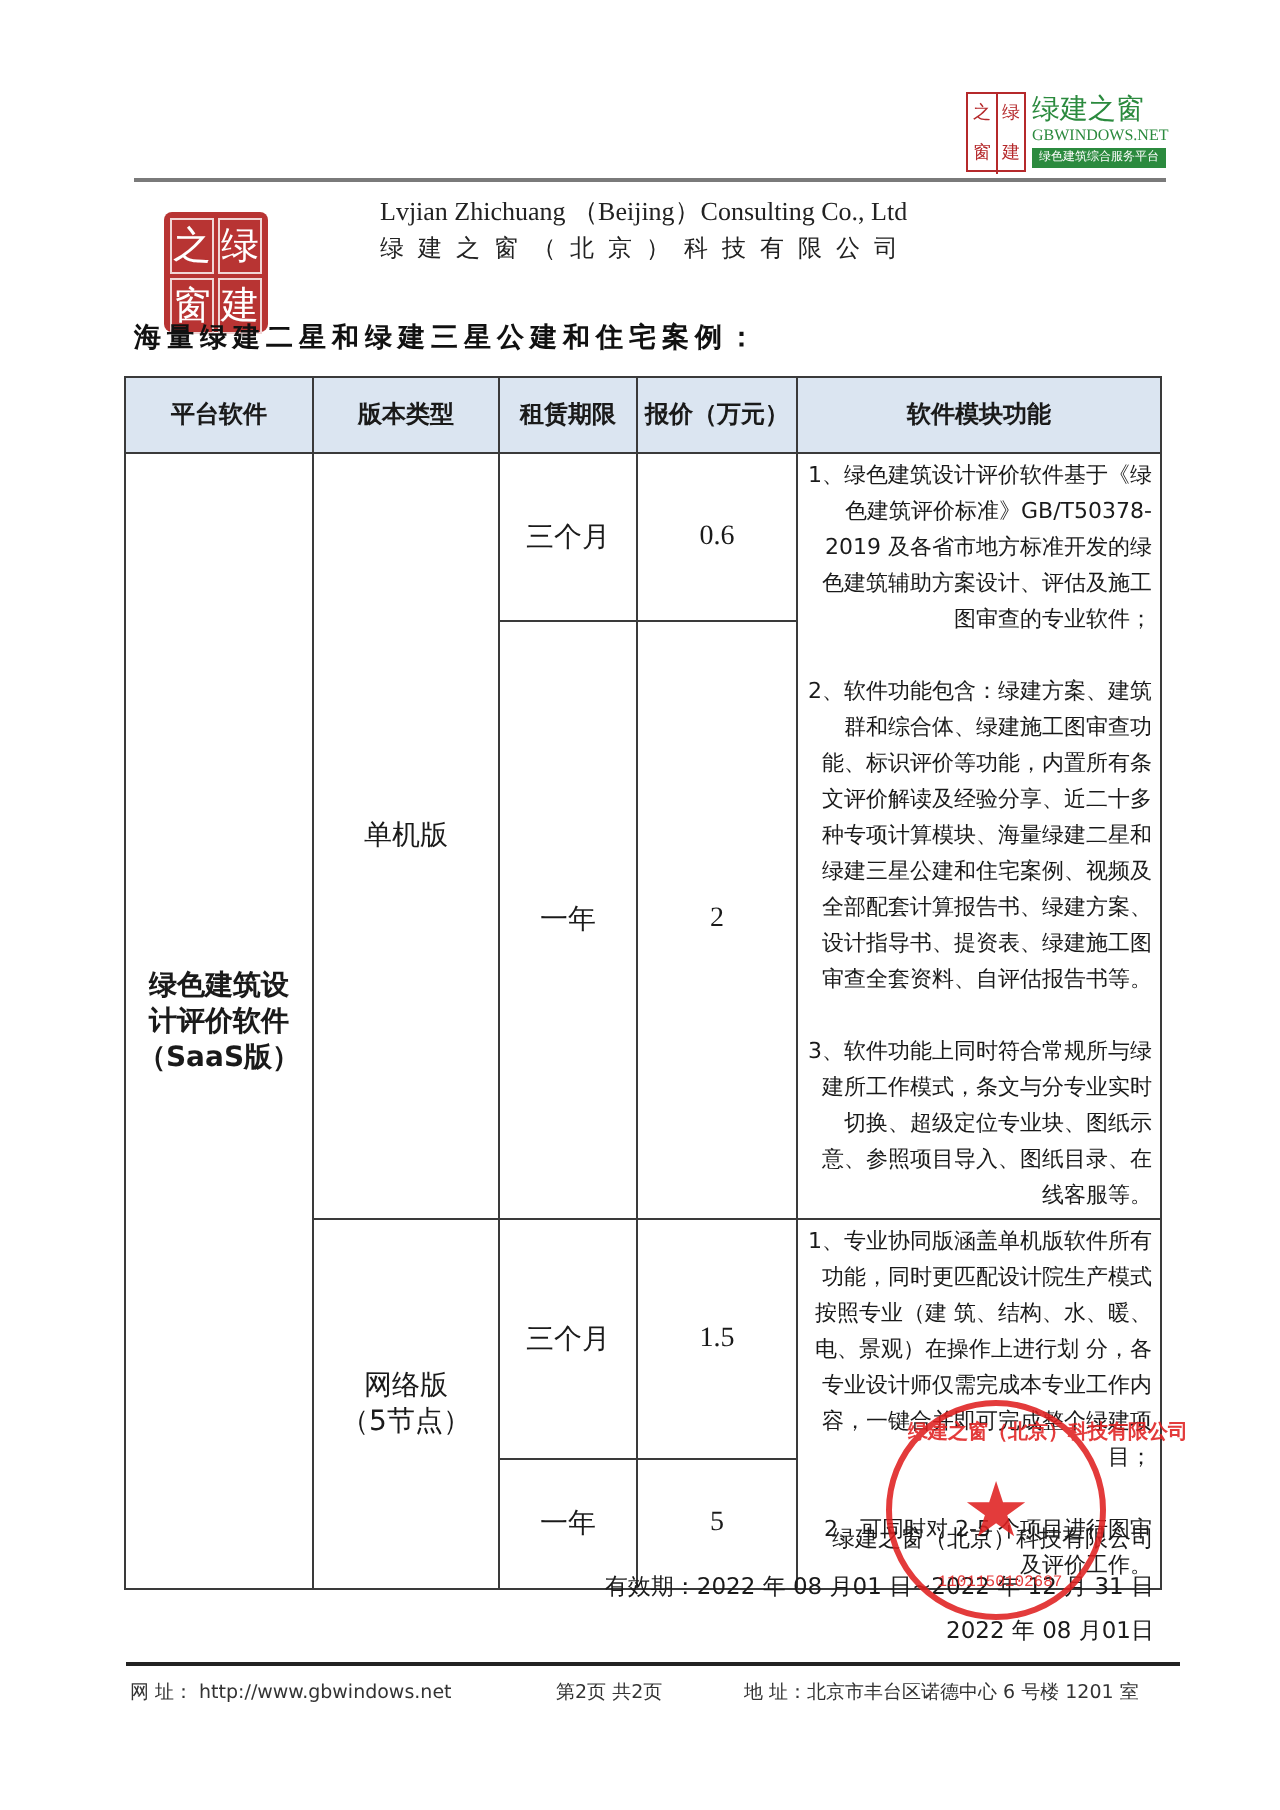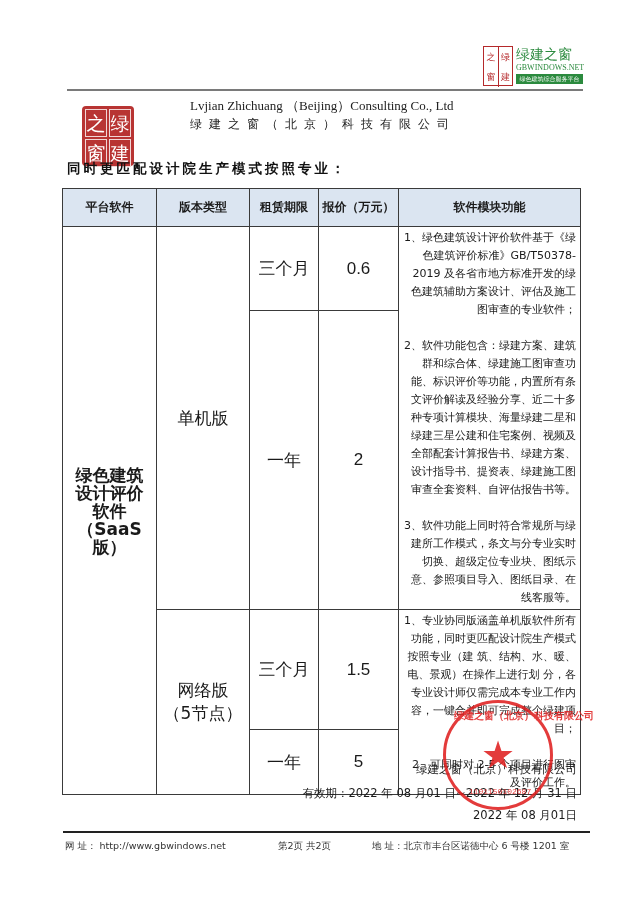--- a/index.html
+++ b/index.html
@@ -24,27 +24,27 @@
           display:grid; grid-template-columns:1fr 1fr; grid-template-rows:1fr 1fr; gap:2px; padding:3px; box-sizing:border-box; }
   .seal span { background:#b83433; color:#fff; font-size:19px; line-height:26px; text-align:center; font-family:"DejaVu Serif",serif; border:1px solid #f1d6d6; }
 
   .co-en { left:190px; top:97px; font-size:13px; font-family:Liberation Serif, serif; color:#222; white-space:nowrap; }
   .co-cn { left:190px; top:116px; font-size:12px; letter-spacing:7px; color:#222; white-space:nowrap; }
 
   .heading { left:67px; top:160px; font-size:13.5px; letter-spacing:3px; color:#111; white-space:nowrap; font-weight:bold; }
 
   
   table.price { position:absolute; left:62px; top:188px; border-collapse:collapse; table-layout:fixed; width:518px; }
-  table.price td, table.price th { border:1px solid #3a3a3a; font-size:17px; text-align:center; vertical-align:middle; padding:0; }
+  table.price td, table.price th { border:1px solid #3a3a3a; font-size:14px; text-align:center; vertical-align:middle; padding:0; }
   table.price th { background:#dbe5f1; height:37px; font-weight:bold; font-size:12px; }
   table.price td.feat { text-align:right; vertical-align:top; padding:2px 4px; font-size:11px; line-height:18px; }
   .feat p { margin:0 0 18px 0; }
   .feat p:last-child { margin-bottom:0; }
   .plat { font-weight:bold; font-size:11.5px; line-height:18px; }
-  .num { font-family:Liberation Sans, sans-serif; font-size:11px; }
+  .num { font-family:Liberation Serif, serif; font-size:11px; }
 
   
   .sig-co { right:63px; top:762px; font-size:11.5px; white-space:nowrap; }
   .sig-valid { right:63px; top:786px; font-size:11.5px; white-space:nowrap; }
   .sig-date { right:63px; top:808px; font-size:11.5px; white-space:nowrap; }
 
   
   .stamp { left:443px; top:700px; width:110px; height:110px; border:3px solid #e02020; border-radius:50%; box-sizing:border-box; opacity:0.88; }
   .stamp-star { position:absolute; left:0; right:0; top:33px; text-align:center; color:#e02020; font-size:38px; line-height:38px; }
   .stamp-ring { position:absolute; left:8px; top:6px; width:88px; text-align:center; color:#e02020; font-size:10px; font-weight:bold; white-space:nowrap; }
@@ -76,21 +76,21 @@
 <div class="abs seal">
   <span>之</span>
   <span>绿</span>
   <span>窗</span>
   <span>建</span>
 </div>
 
 <div class="abs co-en">Lvjian Zhichuang （Beijing）Consulting Co., Ltd</div>
 <div class="abs co-cn">绿建之窗（北京）科技有限公司</div>
 
-<div class="abs heading">同时更匹配设计院生产模式按照专业：</div>
+<div class="abs heading">海量绿建二星和绿建三星公建和住宅案例：</div>
 
 <table class="price">
   <colgroup>
     <col style="width:94px">
       <col style="width:93px">
       <col style="width:69px">
       <col style="width:80px">
       <col style="width:182px">
   </colgroup>
   <thead>

